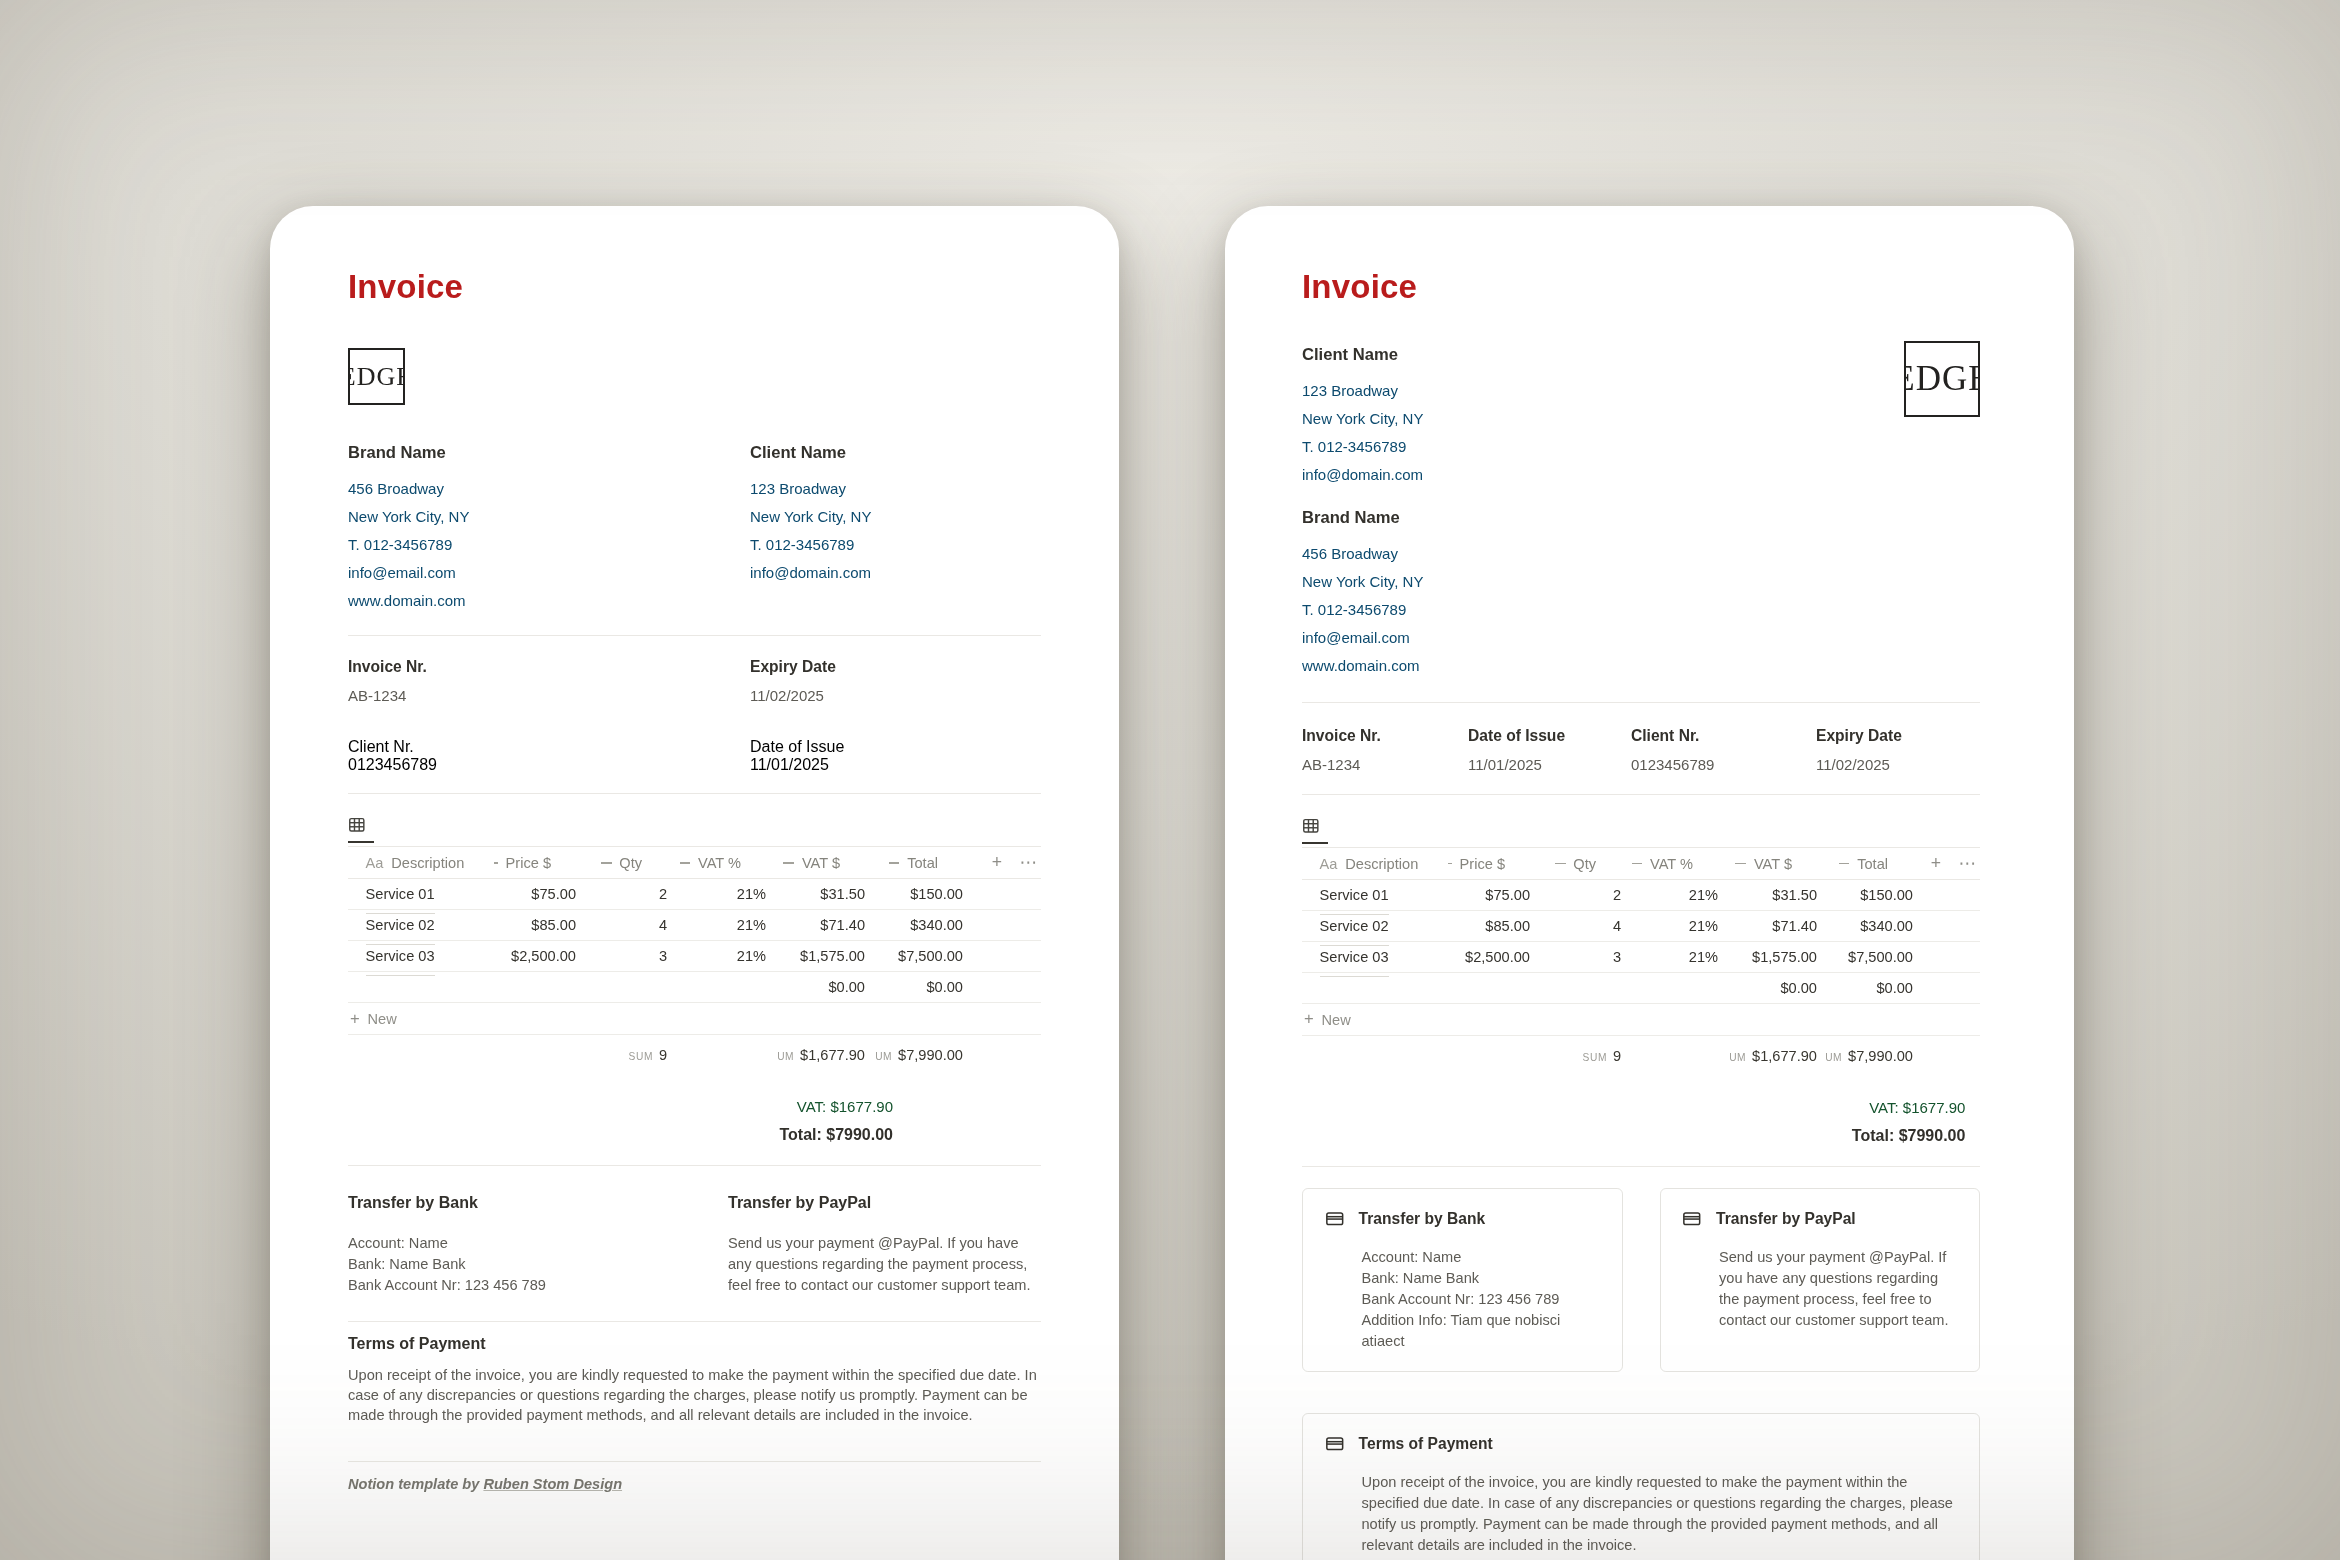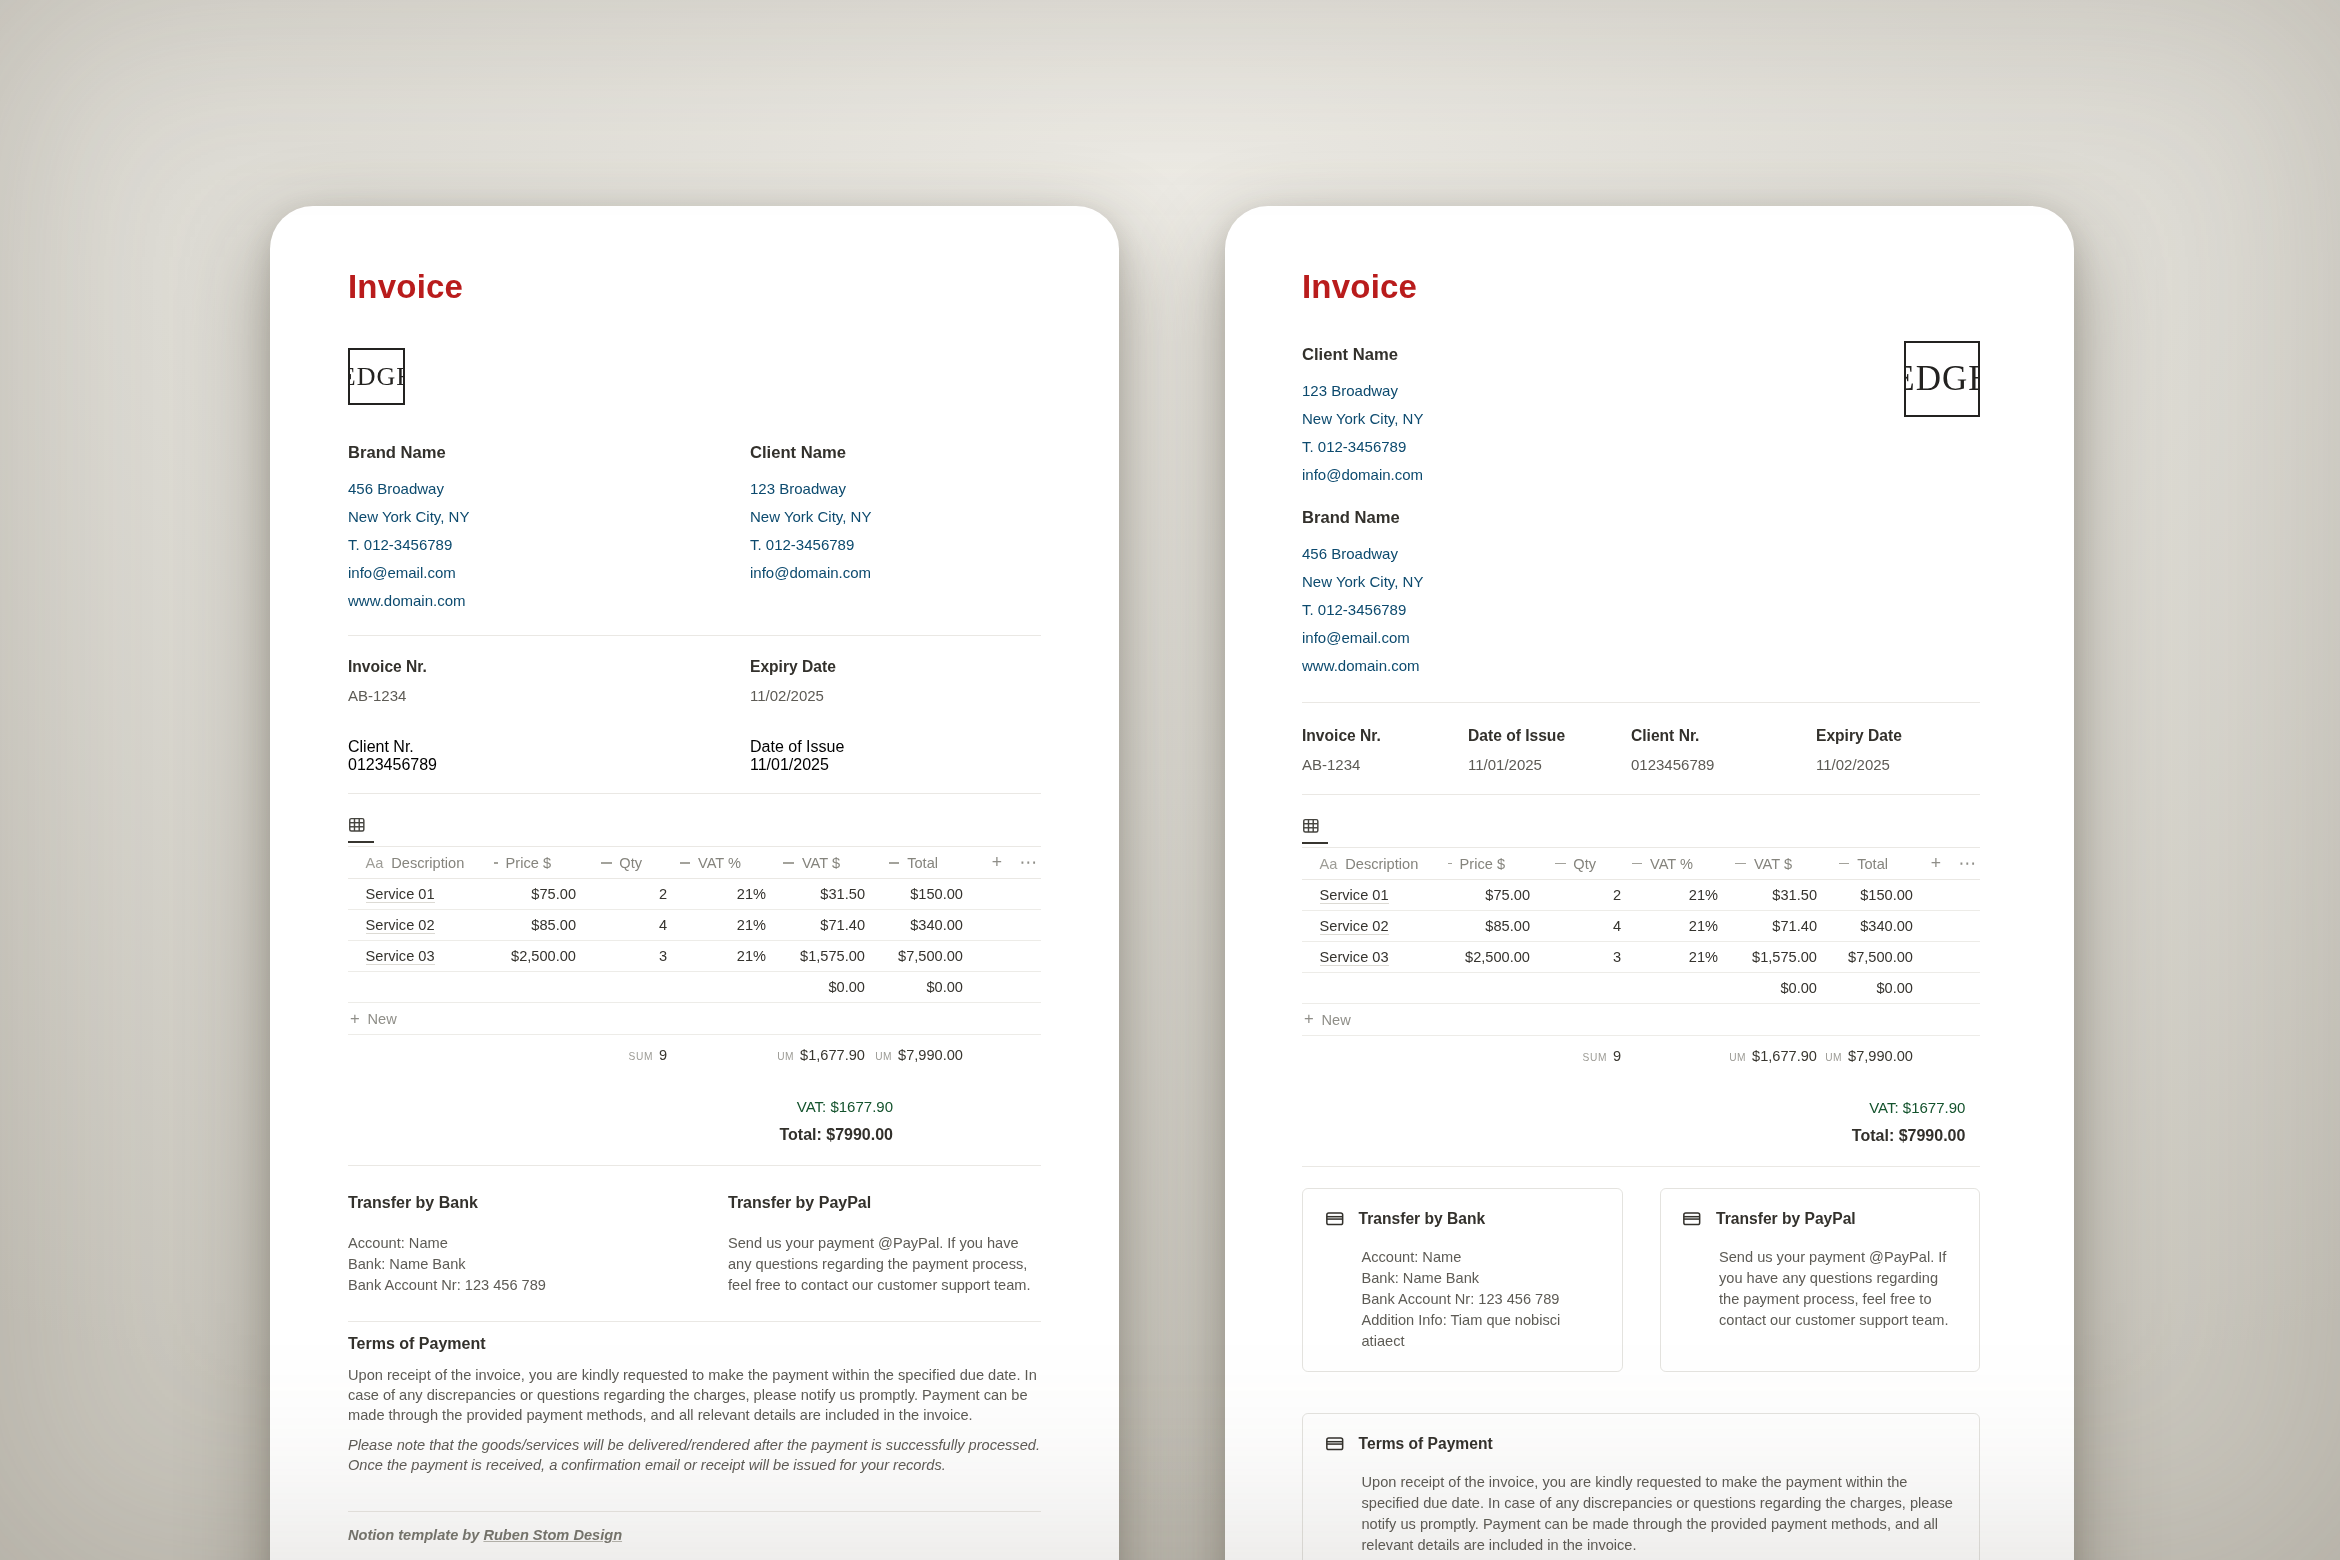--- a/index.html
+++ b/index.html
@@ -61,21 +61,21 @@
   .card.right .trow { grid-template-columns:146px 82px 91px 97px 99px 96px 1fr; }
   .trow.head { height:32px; color:#85847d; font-size:14.6px; border-bottom:1px solid #eae8e4; }
   .hcell { display:flex; align-items:center; justify-content:flex-end; padding-right:25px; gap:7.8px; white-space:nowrap; }
   .hcell.first { justify-content:flex-start; padding-left:17.6px; padding-right:0; }
   .aa { color:#9e9d97; font-size:14.6px; }
   .dash { display:inline-block; width:10.7px; height:1.6px; background:#a3a29b; }
   .hact { display:flex; align-items:center; justify-content:flex-end; gap:17.6px; color:#8f8e88; font-size:17.6px; padding-right:3.9px; }
   .hact span { cursor:pointer; line-height:1; }
   .cell { font-size:14.6px; color:#35332e; text-align:right; white-space:nowrap; }
   .cell.desc { text-align:left; padding-left:17.6px; }
-  .cell.desc u { text-decoration:none; border-bottom:1px solid #dcdad4; padding-bottom:0; }
+  .cell.desc u { text-decoration:none; border-bottom:1px solid #dcdad4; padding-bottom:11px; }
   .newrow { display:flex; align-items:center; height:32px; border-bottom:1px solid #edece8; color:#8f8e88; font-size:14.6px; gap:7.8px; padding-left:2px; cursor:pointer; }
   .newrow .plus { font-size:16.6px; line-height:1; }
   .sumrow { height:39px; border-bottom:none; }
   .sumcell { display:flex; align-items:baseline; justify-content:flex-end; gap:5.9px; }
   .sumlbl { font-size:10.2px; letter-spacing:0.6px; color:#9d9c96; text-transform:uppercase; }
   .sumval { font-size:14.6px; color:#38362f; font-weight:400; }
 
   .totals { text-align:right; margin-top:21.5px; }
   .card.left  .totals { padding-right:148px; }
   .card.right .totals { padding-right:14.6px; }
@@ -284,21 +284,20 @@
       <div>
         <h3 class="h">Transfer by PayPal</h3>
         <p class="wrap">Send us your payment @PayPal. If you have any questions regarding the payment process, feel free to contact our customer support team.</p>
       </div>
     </div>
     <hr class="div">
 
     <div class="terms">
       <h3 class="h">Terms of Payment</h3>
       <p>Upon receipt of the invoice, you are kindly requested to make the payment within the specified due date. In case of any discrepancies or questions regarding the charges, please notify us promptly. Payment can be made through the provided payment methods, and all relevant details are included in the invoice.</p>
-      <p class="note">Please note that the goods/services will be delivered/rendered after the payment is successfully processed. Once the payment is received, a confirmation email or receipt will be issued for your records.</p>
     </div>
     <hr class="div">
 
     <div class="footer">
       <span>Notion template by </span><a>Ruben Stom Design</a>
     </div>
   </div>
 
   <div class="card right">
     <h1 class="title">Invoice</h1>

